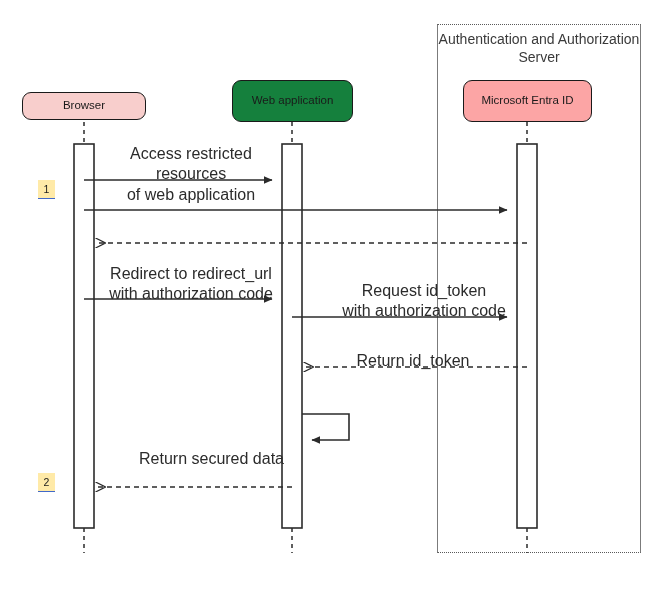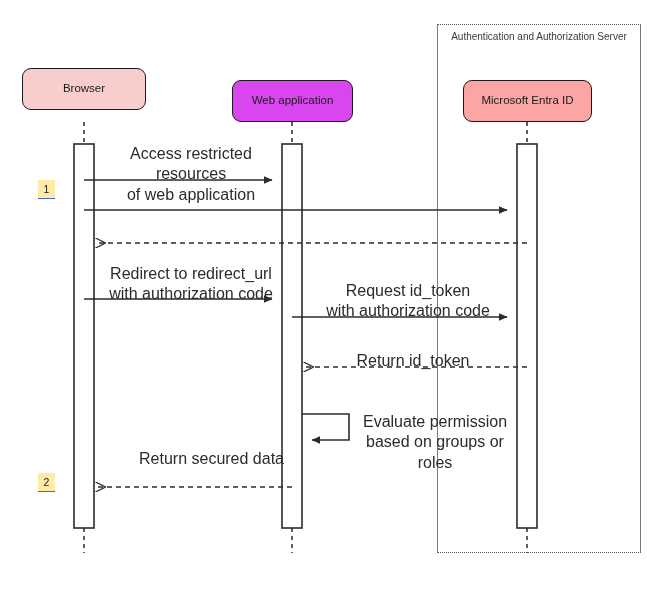--- a/index.html
+++ b/index.html
@@ -34,26 +34,26 @@
     border-radius: 9px;
     display: flex;
     align-items: center;
     justify-content: center;
     text-align: center;
     font-size: 11.5px;
     color: #1a1a1a;
     line-height: 1.2;
   }
   #participant-browser {
-    left: 22px;  top: 68px;  width: 124px; height: 42px;
+    left: 22px;  top: 92px;  width: 124px; height: 28px;
     background: #f8cecc;
   }
   #participant-webapp {
     left: 232px; top: 80px;  width: 121px; height: 42px;
-    background: #d946ef;
+    background: #15803d;
   }
   #participant-entra {
     left: 463px; top: 80px;  width: 129px; height: 42px;
     background: #fca5a5;
   }
   
   #group-frame {
     position: absolute;
     left: 437px;
     top: 24px;
@@ -65,21 +65,21 @@
     border-top: 1.4px dotted #5a5a5a;
     border-bottom: 1.4px dotted #5a5a5a;
     background: transparent;
   }
   #group-frame-label {
     position: absolute;
     left: 437px;
     top: 31px;
     width: 204px;
     text-align: center;
-    font-size: 10px;
+    font-size: 14px;
     color: #3a3a3a;
     line-height: 1.28;
   }
   
   .step-badge {
     position: absolute;
     width: 17px;
     height: 19px;
     background: #ffeaa8;
     display: flex;
@@ -176,23 +176,21 @@
   </div>
 
   <div class="msg-label" style="left:101px; top:144px; width:180px;">Access restricted resources
 of web application</div>
 
 
 
   <div class="msg-label" style="left:101px; top:264px; width:180px;">Redirect to redirect_url
 with authorization code</div>
 
-  <div class="msg-label" style="left:308px; top:281px; width:200px;text-align:center;">Request id_token
+  <div class="msg-label" style="left:324px; top:281px; width:200px;text-align:center;">Request id_token
 with authorization code</div>
 
   <div class="msg-label" style="left:318px; top:351px; width:190px;text-align:center;">Return id_token</div>
 
-  <div class="msg-label" style="left:355px; top:412px; width:160px;">Evaluate permission
-based on groups or roles</div>
 
   <div class="msg-label" style="left:108px; top:449px; width:176px;text-align:right;">Return secured data</div>
 
 </div>
 
 </body></html>

